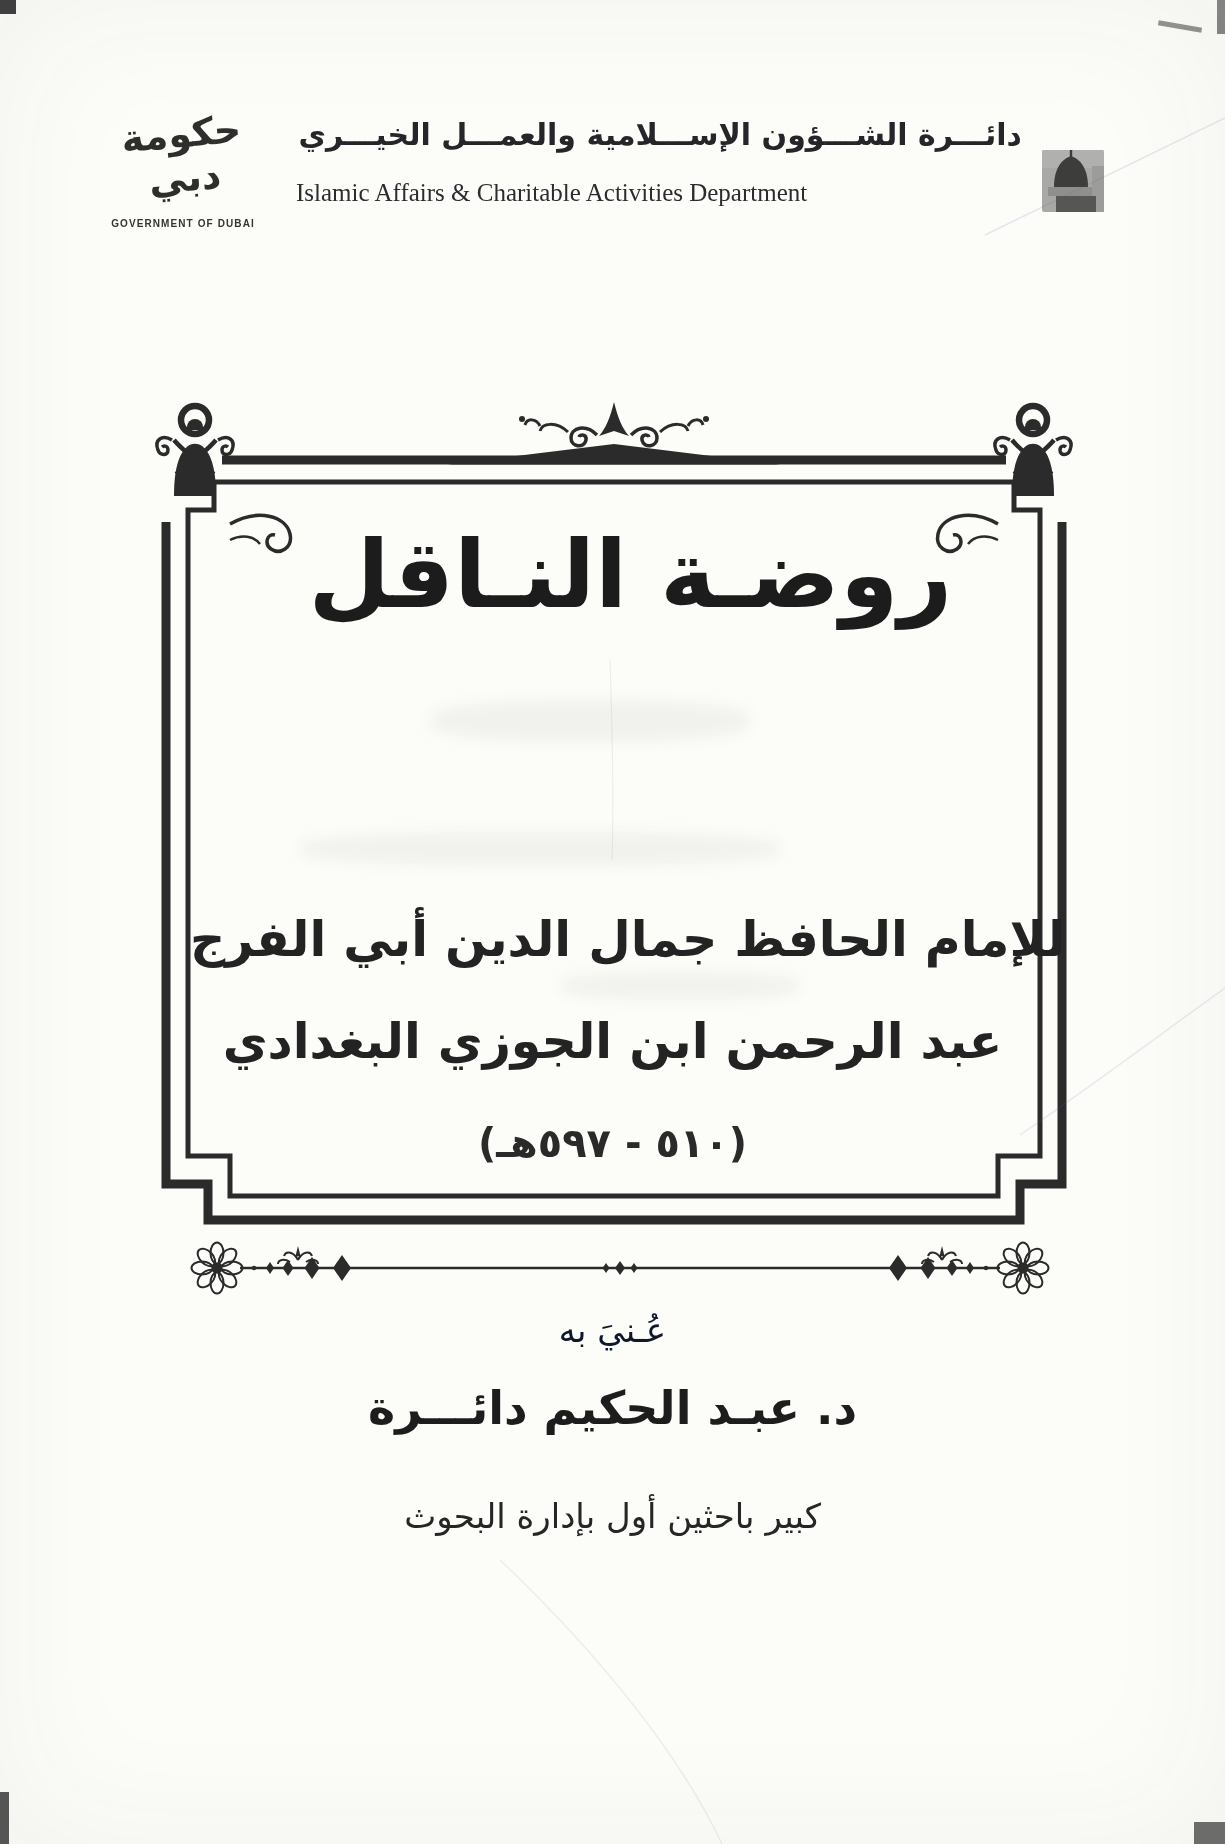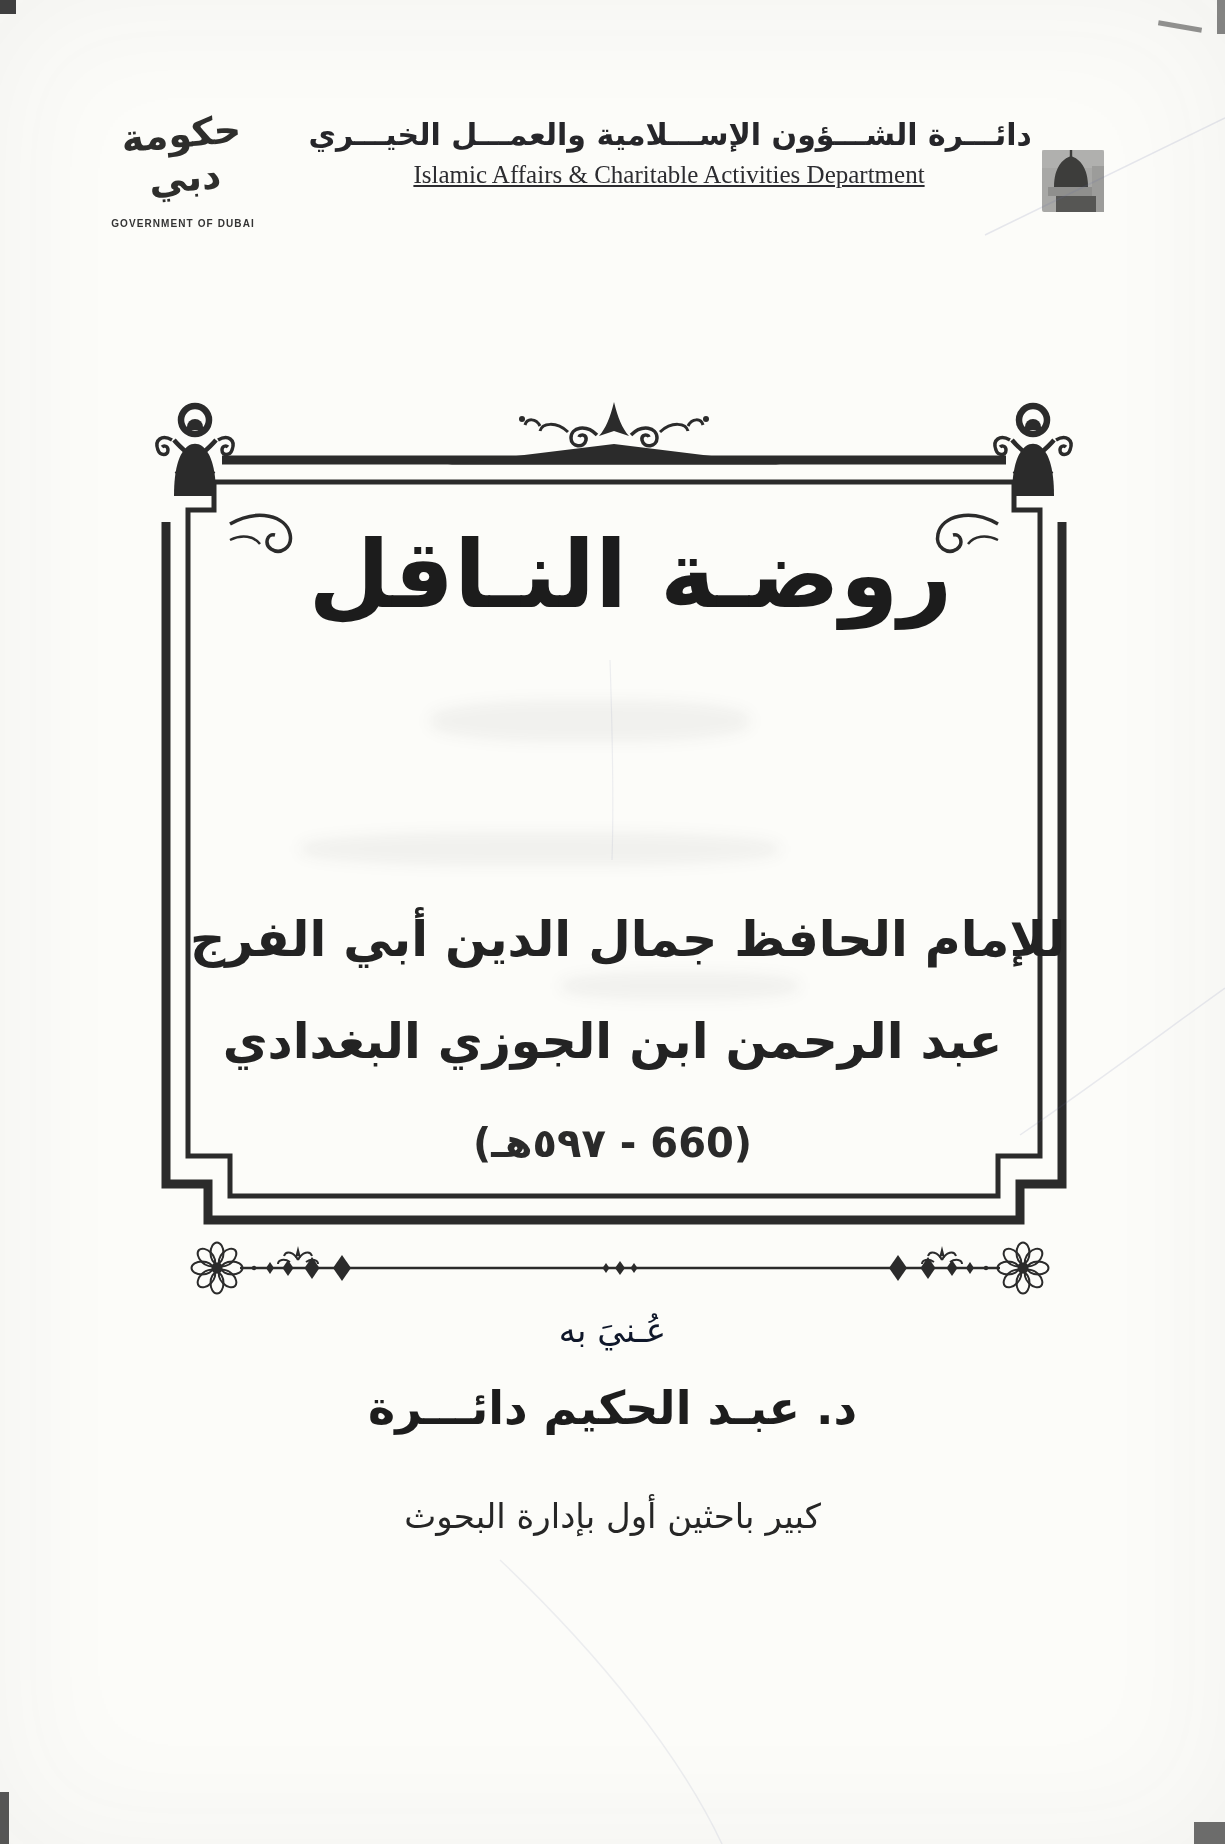--- a/index.html
+++ b/index.html
@@ -13,23 +13,23 @@
   }
   .scan-shade{position:absolute;inset:0;box-shadow:inset 0 0 140px rgba(60,60,55,0.05);pointer-events:none;}
   .abs{position:absolute;}
   .ctr{left:0;right:0;text-align:center;}
   .ar{direction:rtl;}
 
   
   .logo-block{left:108px;top:112px;width:150px;text-align:center;}
   .logo-callig{font-size:38px;font-weight:bold;color:#2e2e2c;transform:rotate(-5deg);line-height:44px;letter-spacing:-1px;}
   .logo-caption{margin-top:18px;font-family:"Liberation Sans",sans-serif;font-size:10px;letter-spacing:1.1px;color:#343434;font-weight:bold;}
-  .dept-block{left:306px;top:114px;width:726px;}
+  .dept-block{left:296px;top:114px;width:726px;}
   .dept-ar{font-size:30px;font-weight:bold;color:#26262a;text-align:right;line-height:42px;}
-  .dept-en{font-family:"Liberation Serif",serif;font-size:25px;color:#2c2c30;text-align:center;line-height:34px;margin-top:2px;text-decoration:underline;}
+  .dept-en{font-family:"Liberation Serif",serif;font-size:25px;color:#2c2c30;text-align:left;line-height:34px;margin-top:20px;}
   .mosque{left:1042px;top:150px;}
 
   
   .title-line{font-weight:bold;font-size:94px;color:#1c1c1c;line-height:140px;height:140px;margin-left:36px;}
   .t1{top:505px;}
   .t2{top:698px;}
   .byline{font-weight:bold;font-size:49px;color:#232323;line-height:94px;height:94px;}
   .b1{top:893px;margin-left:30px;}
   .b2{top:995px;}
   .dates{top:1106px;font-weight:bold;font-size:40px;color:#2a2a2a;line-height:74px;height:74px;}
@@ -118,21 +118,21 @@
         <path d="M 550,36 C 554,28 563,28 565,35" stroke-width="3"></path>
         <circle cx="384" cy="29" r="3" fill="#2b2b2b" stroke="none"></circle>
         <circle cx="568" cy="29" r="3" fill="#2b2b2b" stroke="none"></circle>
       </g>
     </svg>
   </div>
 
   <div class="abs ctr ar title-line t1">روضـة النـاقل</div>
   <div class="abs ctr ar byline b1">للإمام الحافظ جمال الدين أبي الفرج</div>
   <div class="abs ctr ar byline b2">عبد الرحمن ابن الجوزي البغدادي</div>
-  <div class="abs ctr ar dates">(660 - ٥٩٧هـ)</div>
+  <div class="abs ctr ar dates">(٥١٠ - ٥٩٧هـ)</div>
 
   <div class="abs" style="left:190px;top:1238px;">
     <svg width="860" height="64" viewBox="0 0 860 64" fill="none" stroke="#2b2b2b">
       <defs>
         <g id="rosette" stroke="#2b2b2b" fill="none">
           <g stroke-width="2">
             <ellipse cx="0" cy="-15" rx="6.5" ry="10.5"></ellipse>
             <ellipse cx="0" cy="-15" rx="6.5" ry="10.5" transform="rotate(45)"></ellipse>
             <ellipse cx="0" cy="-15" rx="6.5" ry="10.5" transform="rotate(90)"></ellipse>
             <ellipse cx="0" cy="-15" rx="6.5" ry="10.5" transform="rotate(135)"></ellipse>

